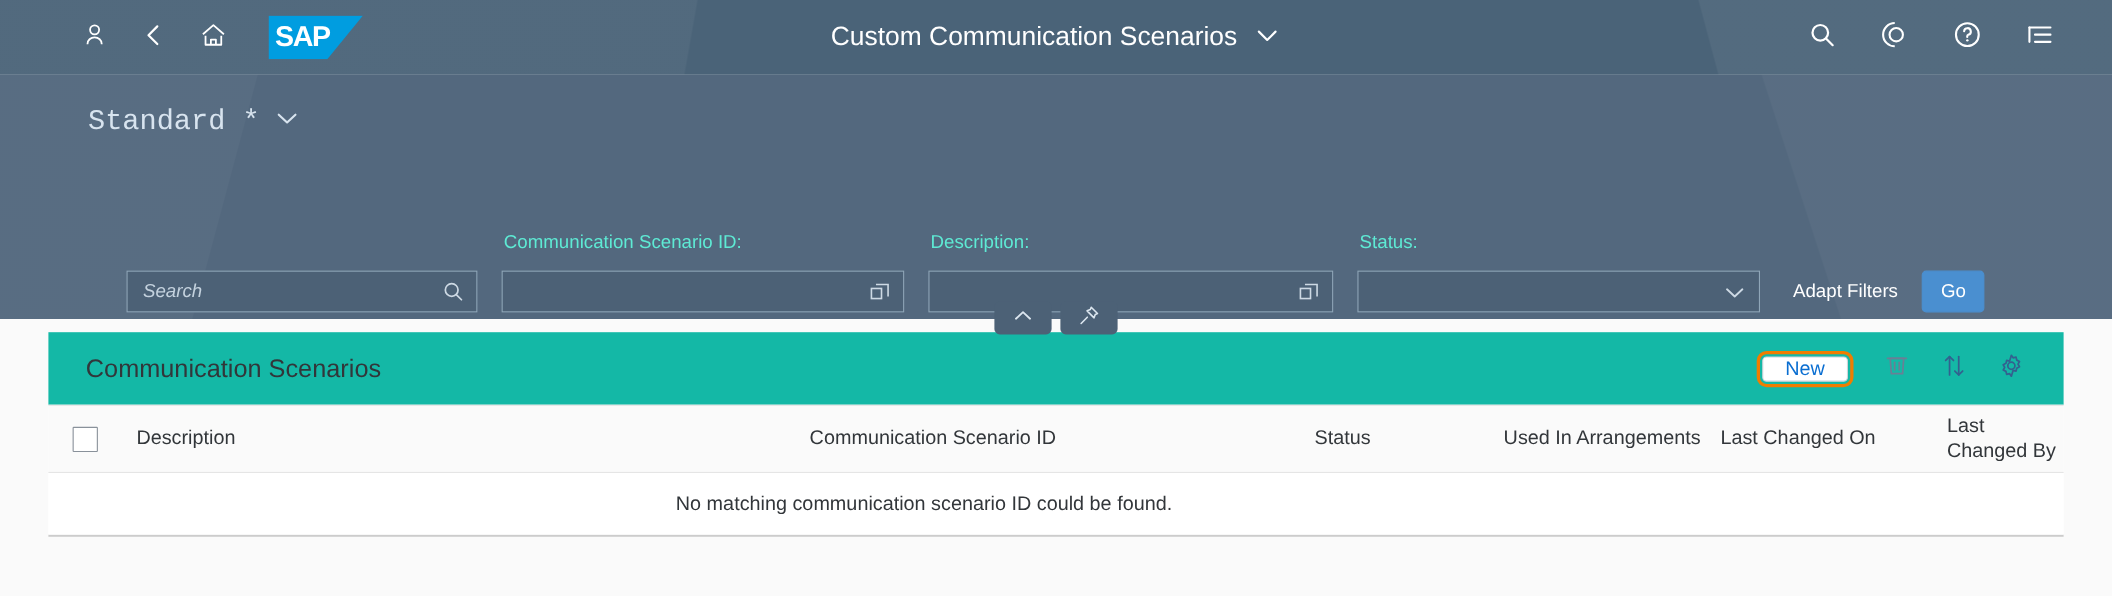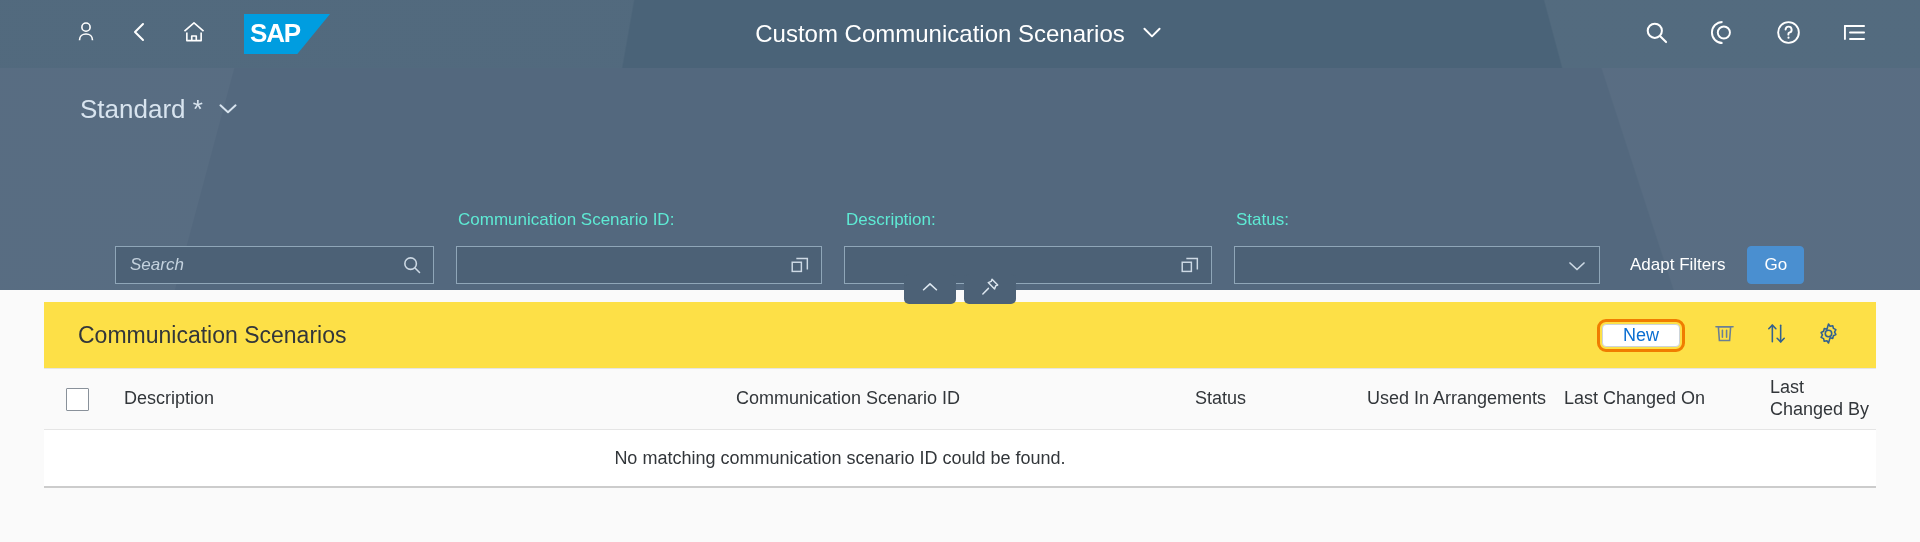--- a/index.html
+++ b/index.html
@@ -114,20 +114,21 @@
   .variant-row {
     padding: 22px 0 0 70px;
     display: flex; align-items: center;
     position: relative; z-index: 2;
   }
   .variant-btn {
     display: flex; align-items: center; gap: 12px;
     cursor: pointer;
     padding: 4px 10px;
     border-radius: 4px;
+    font-family: Liberation Mono, monospace;
   }
   .variant-label {
     color: #d8e4ef;
     font-size: 26px;
   }
   .filters-row {
     position: absolute;
     left: 0; right: 0; top: 178px;
     display: flex; align-items: flex-end;
     padding: 0 44px 0 72px;
@@ -207,21 +208,21 @@
   }
   .table-card {
     background: #ffffff;
     margin-top: 12px;
     border-bottom: 2px solid #cccccc;
   }
   .table-toolbar {
     height: 66px;
     display: flex; align-items: center;
     padding: 0 26px 0 34px;
-    background: #fde047;
+    background: #14b8a6;
   }
   .table-title {
     font-size: 23px;
     color: #32363a;
     font-weight: normal;
   }
   .toolbar-spacer { flex: 1; }
   .new-btn {
     background: #ffffff;
     color: #0a6ed1;

